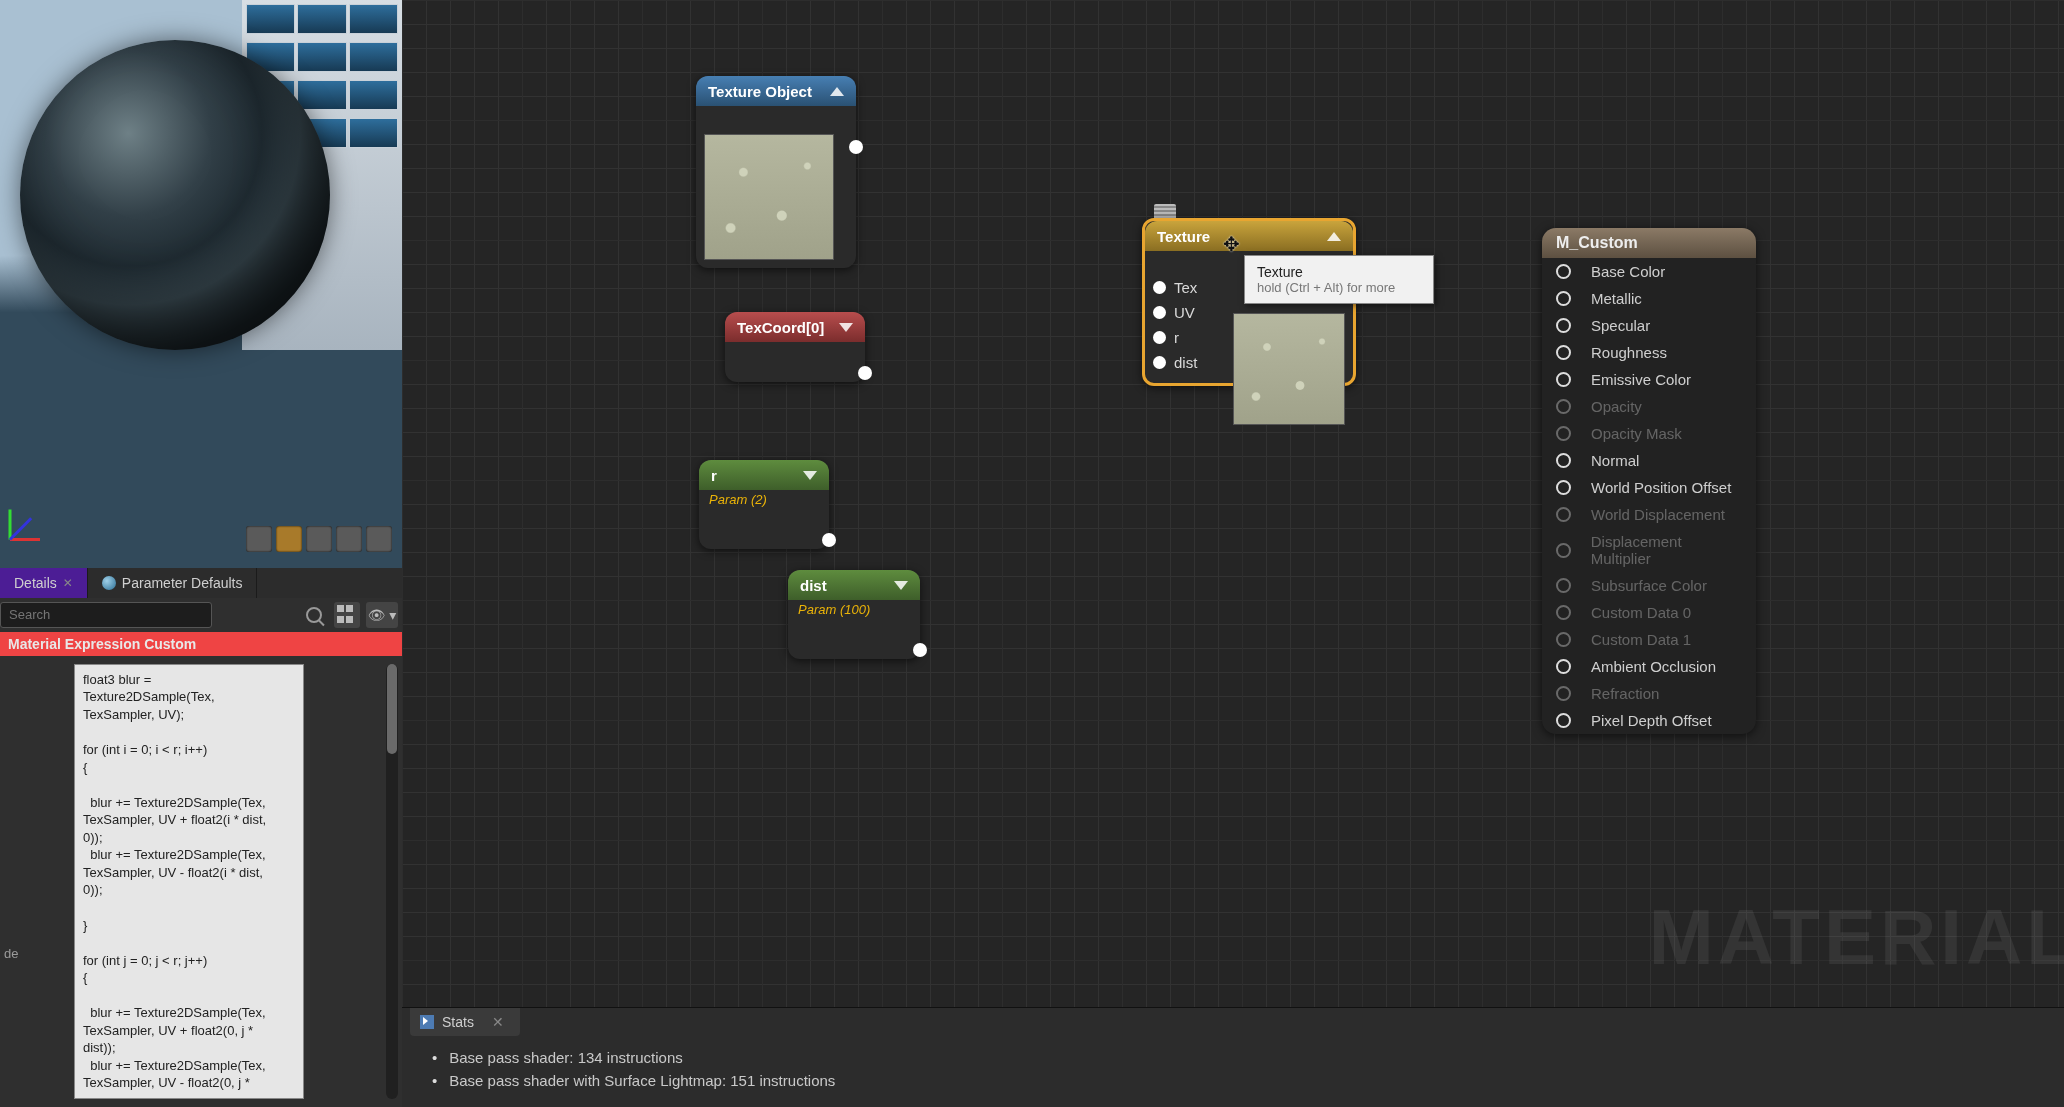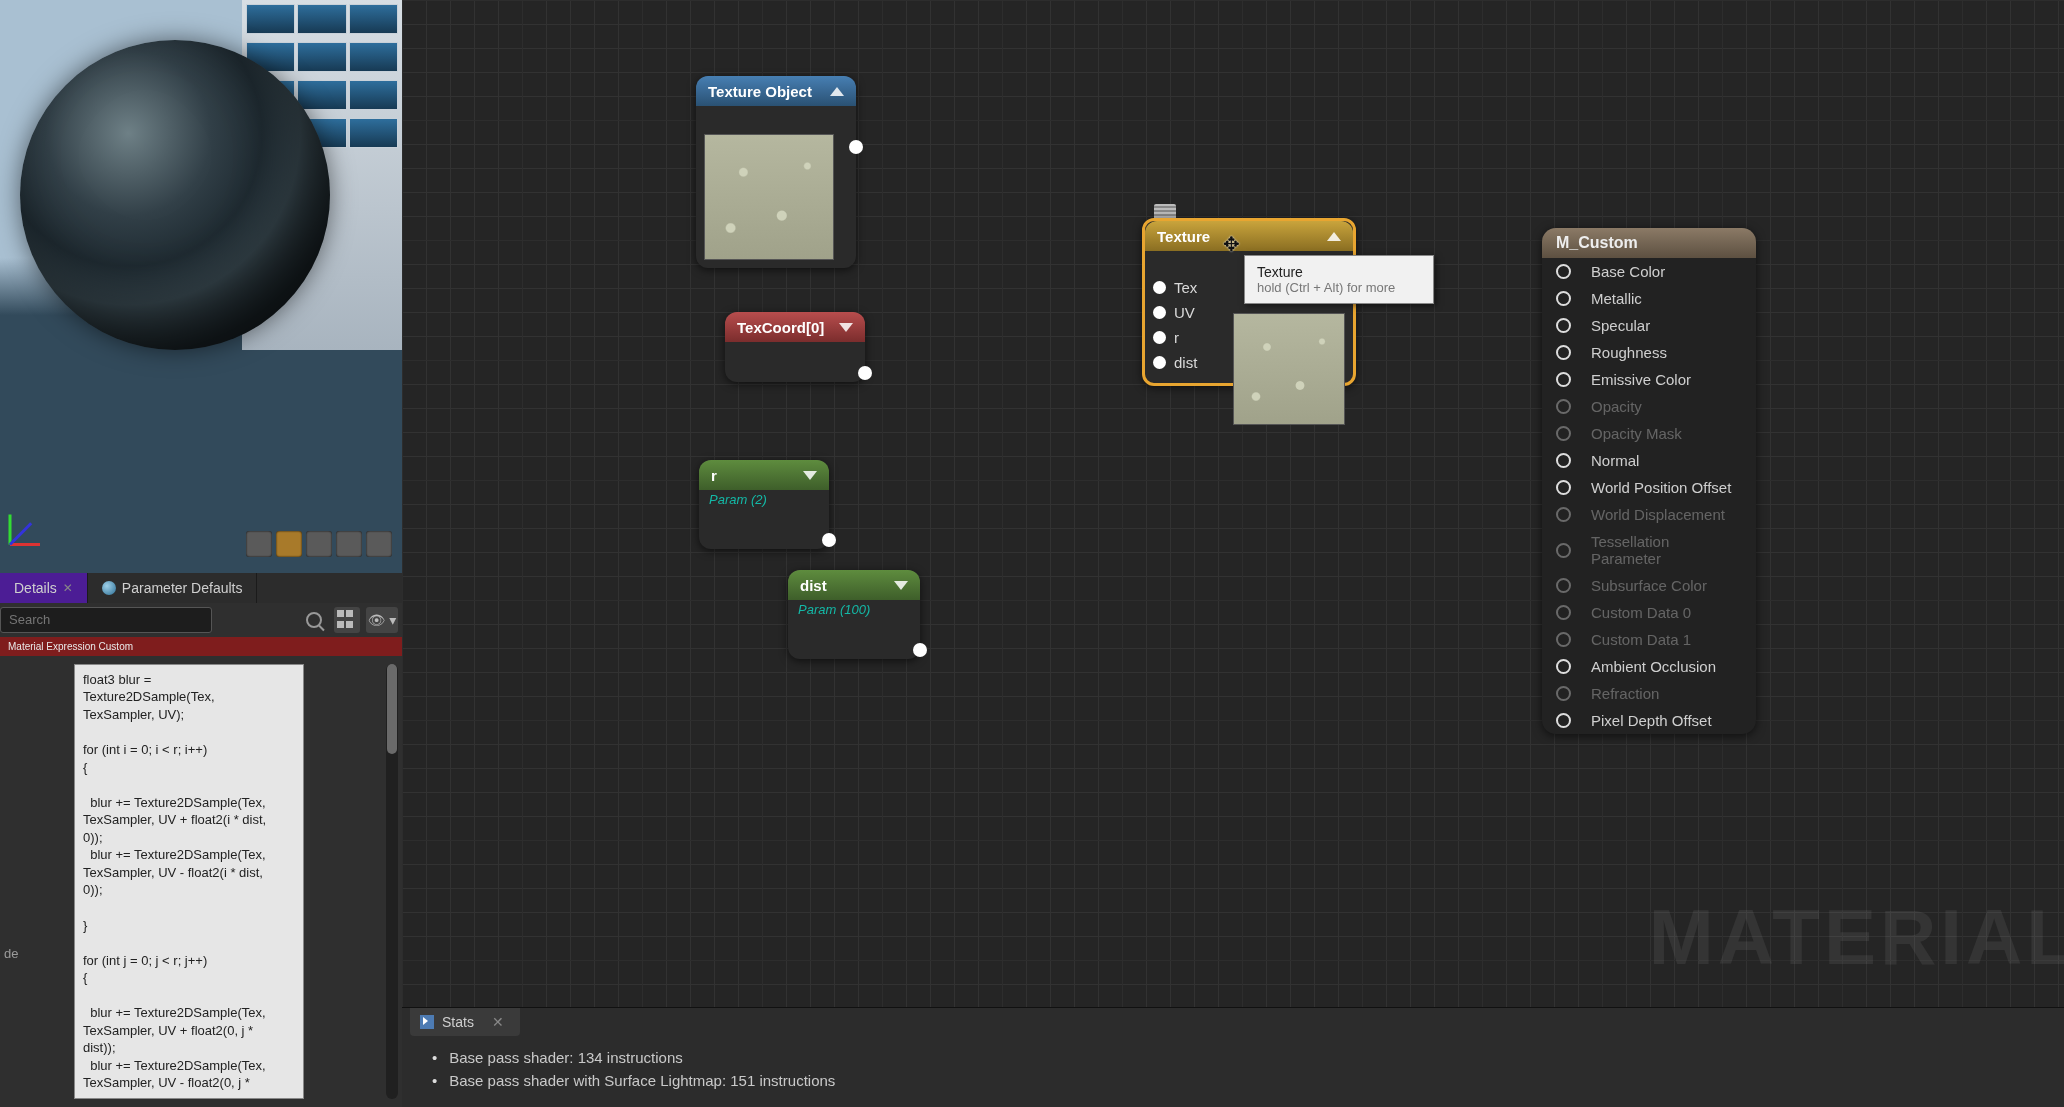--- a/index.html
+++ b/index.html
@@ -32,21 +32,21 @@
 
   #search-row { display:flex; align-items:center; gap:6px; padding:4px 4px 4px 0; background:#2f2f2f; }
   #search-row input { flex:1; height:26px; background:#1d1d1d; border:1px solid #555; border-radius:3px; color:#ccc; padding:0 26px 0 8px; font-size:13px; }
   .search-wrap{position:relative; flex:1;}
   .mag { position:absolute; right:6px; top:5px; width:16px;height:16px;border:2px solid #999;border-radius:50%; }
   .mag::after{content:'';position:absolute;width:7px;height:2px;background:#999;bottom:-3px;right:-5px;transform:rotate(45deg);}
   .grid-btn{width:26px;height:26px;background:#444;border-radius:3px;display:flex;flex-wrap:wrap;padding:3px;gap:2px;}
   .grid-btn span{width:7px;height:7px;background:#bbb;}
   .eye-btn{width:32px;height:26px;background:#444;border-radius:3px;display:flex;align-items:center;justify-content:center;color:#bbb;font-size:14px;}
 
-  #section-header { background:#7f1d1d; padding:4px 8px; font-size:10px; color:#e8e8e8; }
+  #section-header { background:#ef4444; padding:4px 8px; font-size:14px; color:#e8e8e8;font-weight:bold; }
   #code-wrap { flex:1; display:flex; background:#2f2f2f; padding:8px 8px 8px 74px; position:relative;}
   #code-wrap::before{content:'de'; position:absolute; left:4px; top:290px; color:#9b9b9b; font-size:13px;}
   #code-box { width:230px; background:#e6e6e6; color:#222; font-size:13px; padding:6px 8px; white-space:pre-wrap; font-family:inherit; line-height:1.35; border:1px solid #888;}
   .scroll-y{position:absolute;right:4px;top:8px;bottom:8px;width:12px;background:#202020;border-radius:6px;}
   .scroll-thumb{position:absolute;left:1px;right:1px;top:0;height:90px;background:#6a6a6a;border-radius:6px;}
 
   
   #graph { position:absolute; left:402px; top:0; right:0; bottom:100px; background:#252525;
     background-image:
       linear-gradient(#2d2d2d 1px, transparent 1px),
@@ -80,21 +80,21 @@
     linear-gradient(#b5b79f,#a0a28a);
     border:1px solid #555;
   }
   .pin{width:14px;height:14px;border-radius:50%;background:#fff;position:absolute;}
   .pin-out{right:-7px;}
 
   .port-row{display:flex;align-items:center;gap:8px;padding:4px 0 4px 8px;color:#d9d9d9;font-size:15px;}
   .port-dot{width:13px;height:13px;border-radius:50%;background:#fff;}
 
   .sel{border:3px solid #e8a530;}
-  .sub{font-size:13px;color:#14b8a6;font-style:italic;padding:2px 10px 6px;}
+  .sub{font-size:13px;color:#eab308;font-style:italic;padding:2px 10px 6px;}
 
   
   #result{position:absolute;background:#222;border-radius:14px;box-shadow:0 2px 10px rgba(0,0,0,.6);}
   #result .res-hdr{height:30px;background:linear-gradient(#8b7a66,#5d5041);border-radius:14px 14px 0 0;display:flex;align-items:center;padding:0 14px;font-weight:700;color:#eee;}
   .res-row{display:flex;align-items:center;gap:20px;padding:5px 14px;font-size:15px;}
   .ring{width:15px;height:15px;border-radius:50%;border:2px solid #ddd;}
   .disabled{opacity:.38;}
 
   
   #tooltip{position:absolute;background:#f1f1f1;color:#222;border:1px solid #888;padding:8px 12px;font-size:14px;box-shadow:2px 2px 6px rgba(0,0,0,.5);}
@@ -344,21 +344,21 @@
         <div class="res-row">
           <span class="ring"></span>
           <span>World Position Offset</span>
         </div>
         <div class="res-row disabled">
           <span class="ring"></span>
           <span>World Displacement</span>
         </div>
         <div class="res-row disabled">
           <span class="ring"></span>
-          <span>Tessellation Parameter</span>
+          <span>Displacement Multiplier</span>
         </div>
         <div class="res-row disabled">
           <span class="ring"></span>
           <span>Subsurface Color</span>
         </div>
         <div class="res-row disabled">
           <span class="ring"></span>
           <span>Custom Data 0</span>
         </div>
         <div class="res-row disabled">

